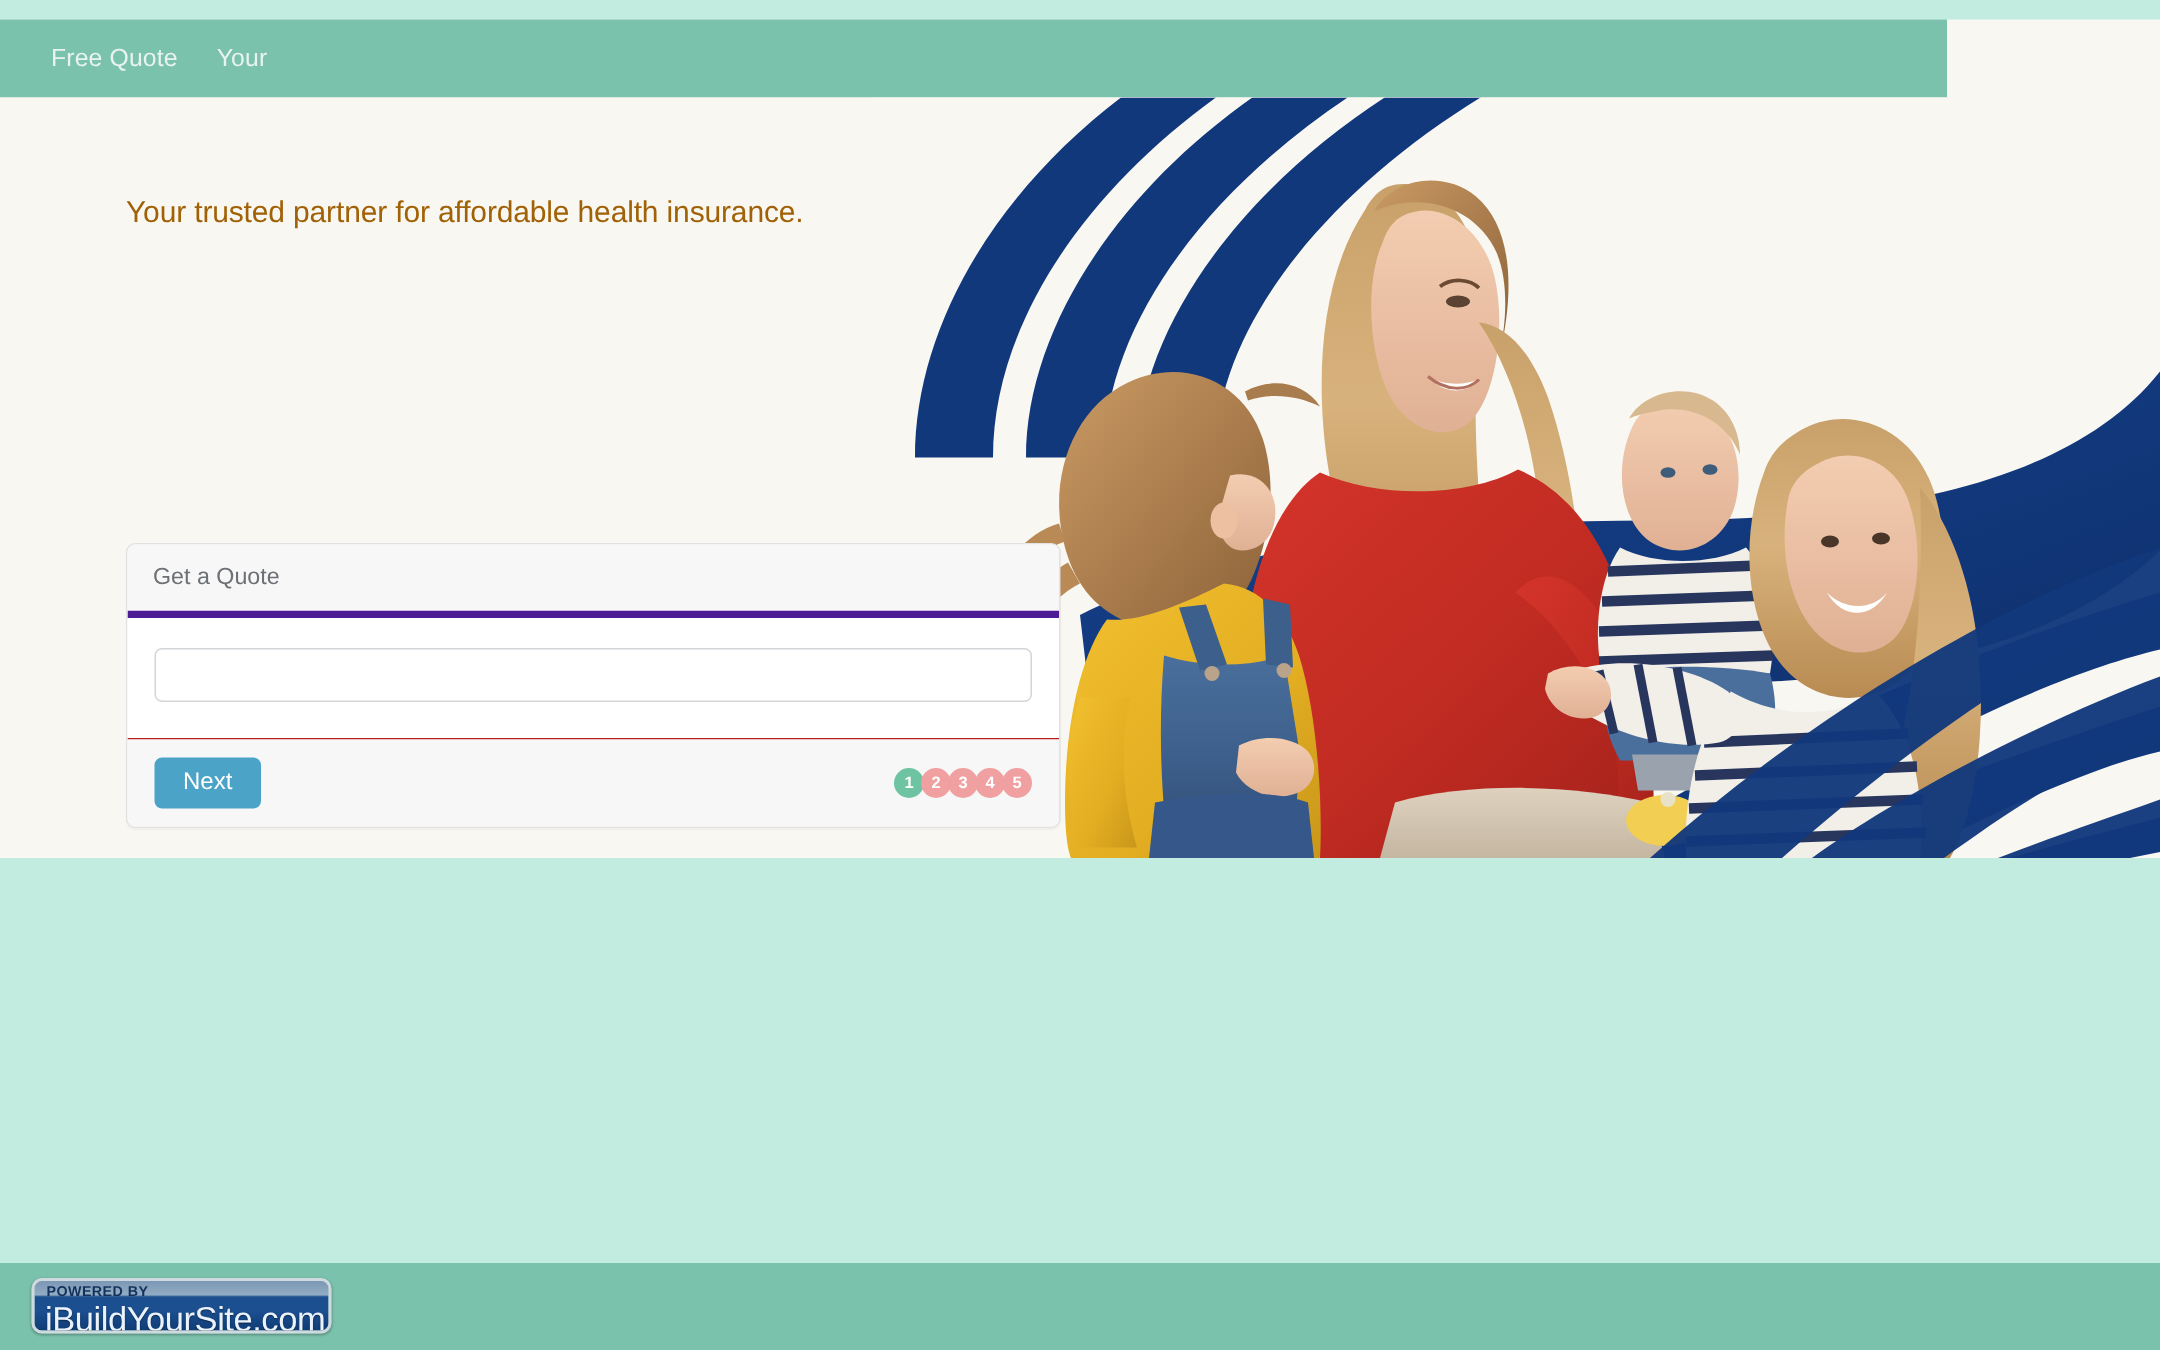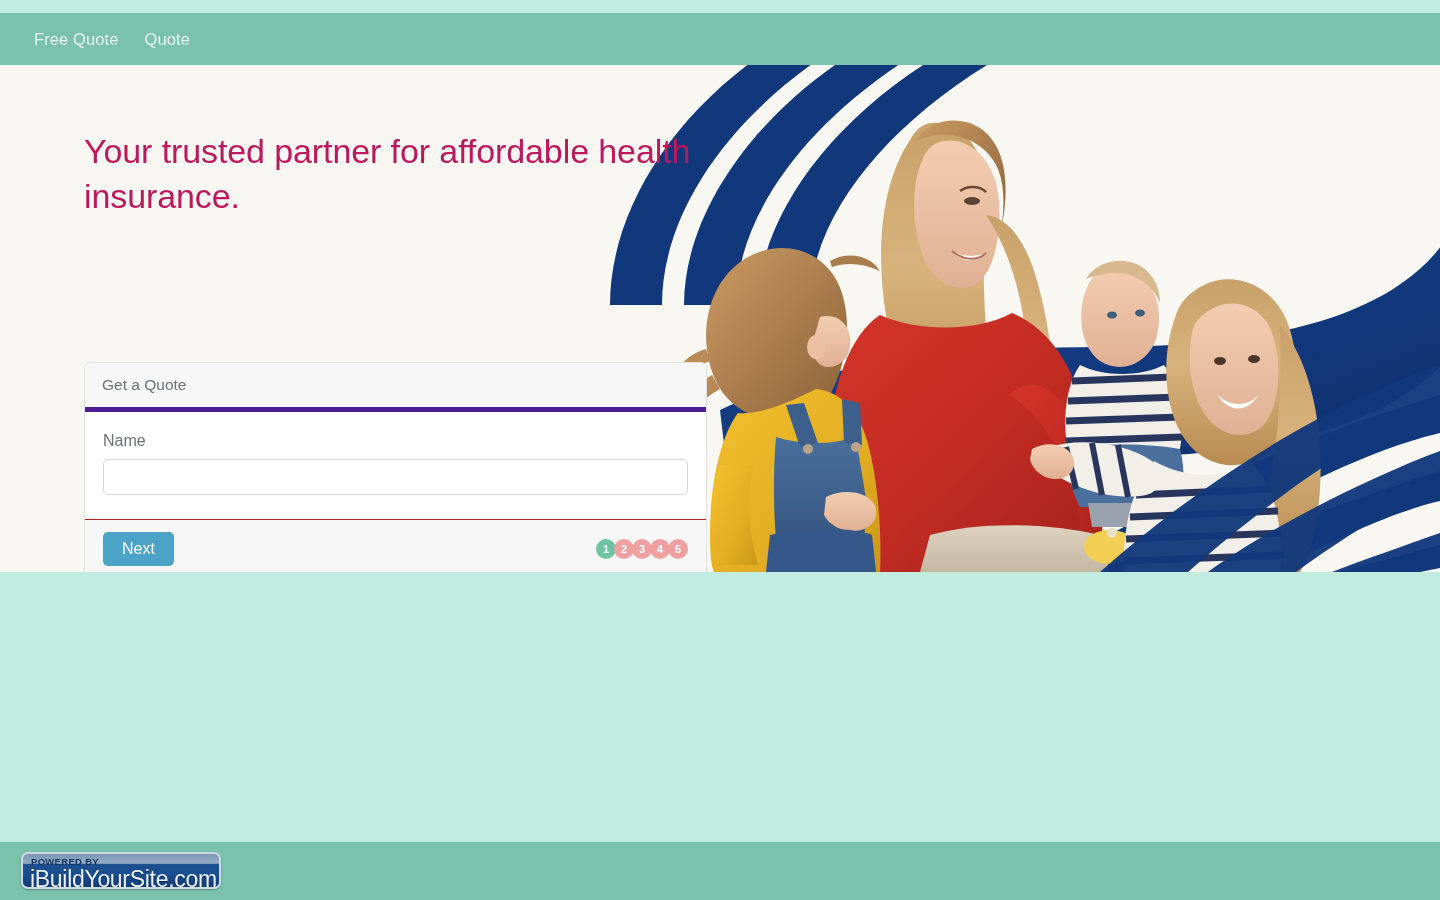--- a/index.html
+++ b/index.html
@@ -16,21 +16,21 @@
   
   .top-strip {
     position: absolute; left: 0; top: 0;
     width: 1440px; height: 13px;
     background: #c2ece0;
   }
 
   
   .navbar {
     position: absolute; left: 0; top: 13px;
-    width: 1440px; height: 52px;
+    width: 1298px; height: 52px;
     background: #7bc2ad;
     display: flex; align-items: center;
     padding-left: 34px;
   }
   .nav-link {
     color: #e8f3ef;
     font-size: 16.5px;
     letter-spacing: 0.1px;
     text-decoration: none;
     margin-right: 26px;
@@ -63,23 +63,23 @@
     margin: 0;
     font-size: 39px;
     font-weight: 400;
     color: #6ec3a3;
     line-height: 1.18;
     letter-spacing: -0.2px;
     white-space: nowrap;
   }
   .subhead {
     margin: 14px 0 0 0;
-    font-size: 34px;
+    font-size: 20px;
     font-weight: 400;
-    color: #be185d;
+    color: #a16207;
     line-height: 1.32;
     letter-spacing: -0.1px;
   }
 
   
   .quote-card {
     position: absolute; left: 84px; top: 297px;
     width: 623px;
     background: #ffffff;
     border: 1px solid #e2e2e2;
@@ -195,21 +195,21 @@
 </style>
 </head>
 <body>
 
 <div class="page">
 
   <div class="top-strip"></div>
 
   <nav class="navbar">
     <a class="nav-link" href="#">Free Quote</a>
-    <a class="nav-link" href="#">Quote</a>
+    <a class="nav-link" href="#">Your</a>
   </nav>
 
   <section class="hero">
 
     <div class="hero-art">
       <svg width="860" height="507" viewBox="0 0 860 507" xmlns="http://www.w3.org/2000/svg">
         <defs>
           <clipPath id="heroClip">
               <rect x="0" y="0" width="860" height="507"></rect>
             </clipPath>
@@ -376,21 +376,20 @@
       </svg>
     </div>
 
     <div class="hero-text">
       <p class="subhead">Your trusted partner for affordable health insurance.</p>
     </div>
 
     <div class="quote-card">
       <div class="card-header">Get a Quote</div>
       <div class="card-body">
-        <div class="field-label">Name</div>
         <input class="text-input" type="text" placeholder="" style="">
       </div>
       <div class="card-footer">
         <button class="next-btn">Next</button>
         <div class="steps">
           <span class="step active">1</span>
           <span class="step pending">2</span>
           <span class="step pending">3</span>
           <span class="step pending">4</span>
           <span class="step pending">5</span>

